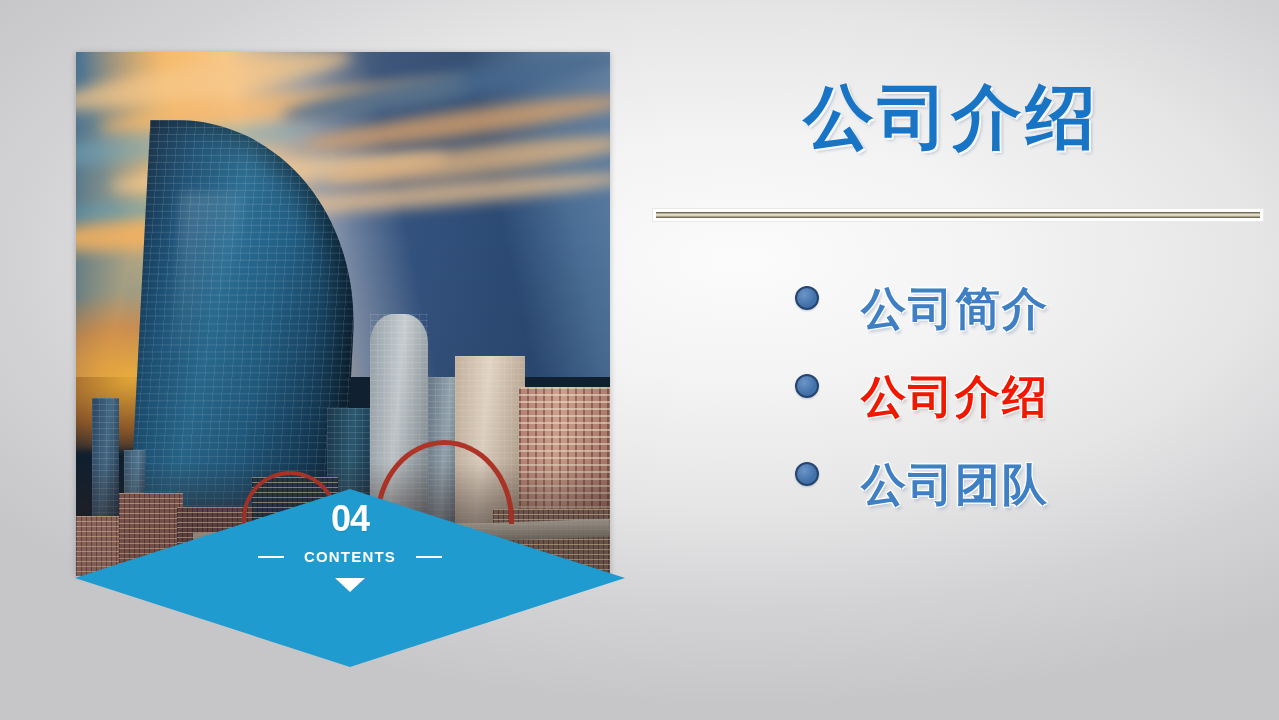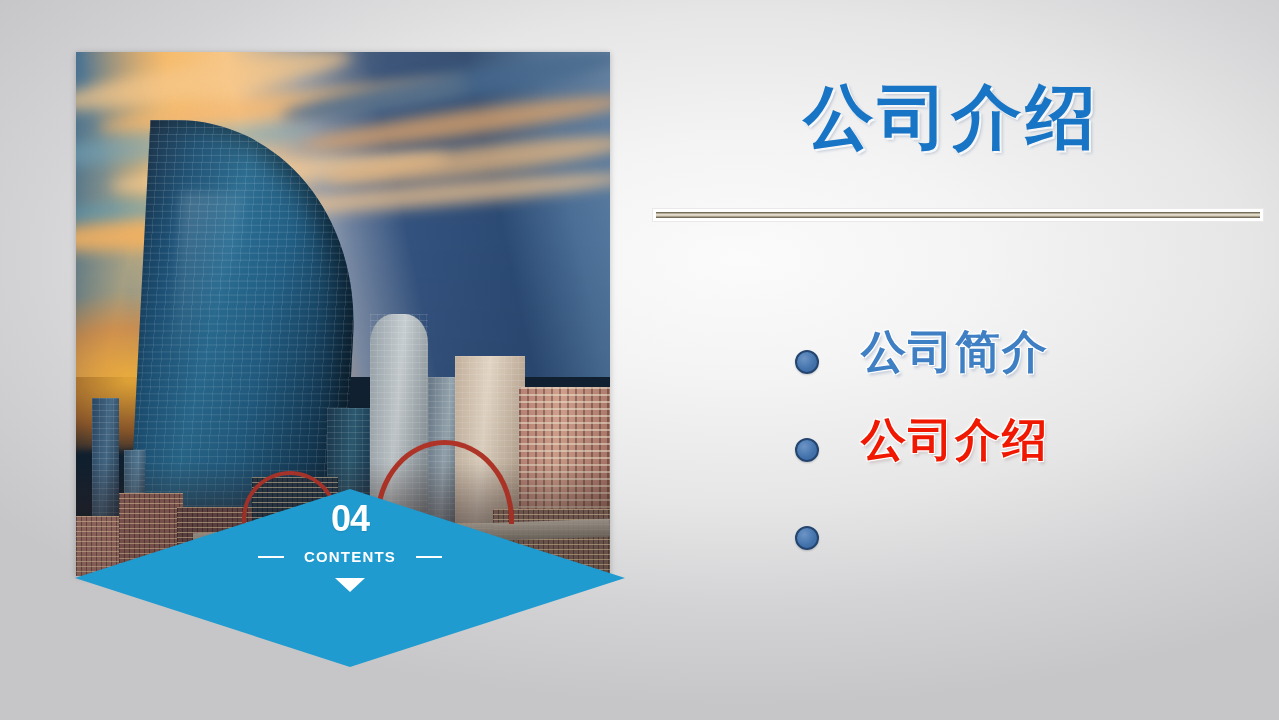--- a/index.html
+++ b/index.html
@@ -195,21 +195,21 @@
     border:1px solid #e9e9e9;
     display:flex; align-items:center; padding:0 3px;
   }
   .rule-inner{
     width:100%; height:6px;
     background:linear-gradient(180deg,#8d856f 0%,#cfc7b2 22%,#efeadc 50%,#bdb4a0 78%,#8d856f 100%);
     border-top:1px solid #746d5a; border-bottom:1px solid #746d5a;
   }
 
   .list{ position:absolute; left:148px; top:286px; width:470px; }
-  .item{ display:flex; align-items:flex-end; height:88px; }
+  .item{ display:flex; align-items:flex-start; height:88px; }
   .dot{
     width:24px; height:24px; border-radius:50%;
     background:radial-gradient(circle at 36% 32%, #6d95c6 0%, #4574ad 55%, #36639c 100%);
     border:2px solid #24456f; flex:0 0 auto;
     box-shadow:0 1px 2px rgba(0,0,0,.18);
   }
   .itxt{
     margin-left:42px; font-size:45px; font-weight:700; letter-spacing:2px; line-height:1;
   }
   .itxt.blue{
@@ -292,15 +292,16 @@
     <div class="item">
       <span class="dot"></span>
       <span class="itxt blue">公司简介</span>
     </div>
     <div class="item">
       <span class="dot"></span>
       <span class="itxt red">公司介绍</span>
     </div>
     <div class="item">
       <span class="dot"></span>
+      <span class="itxt blue">公司团队</span>
     </div>
   </div>
 </div>
 
 </body></html>

